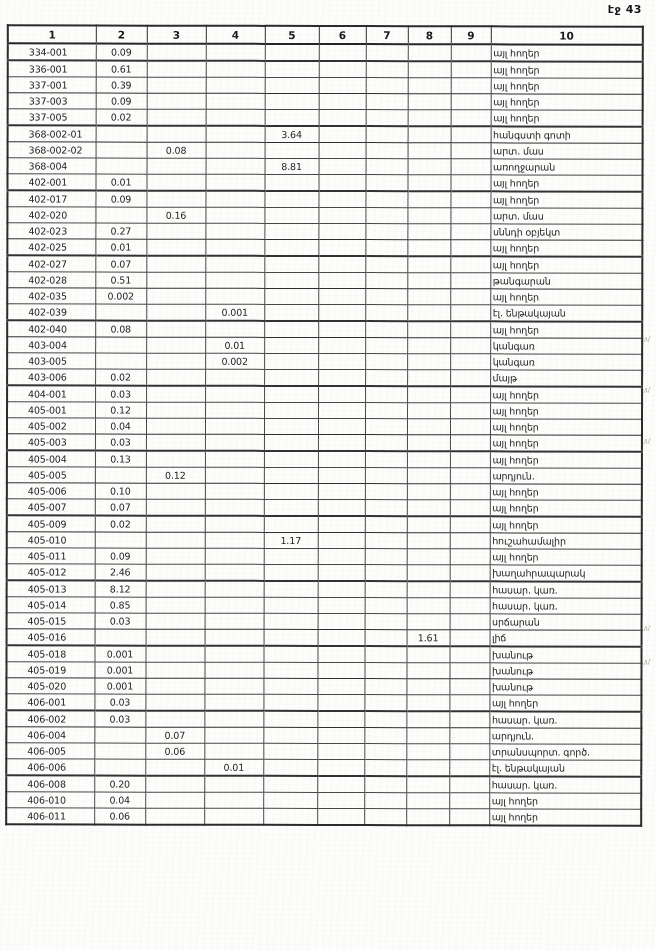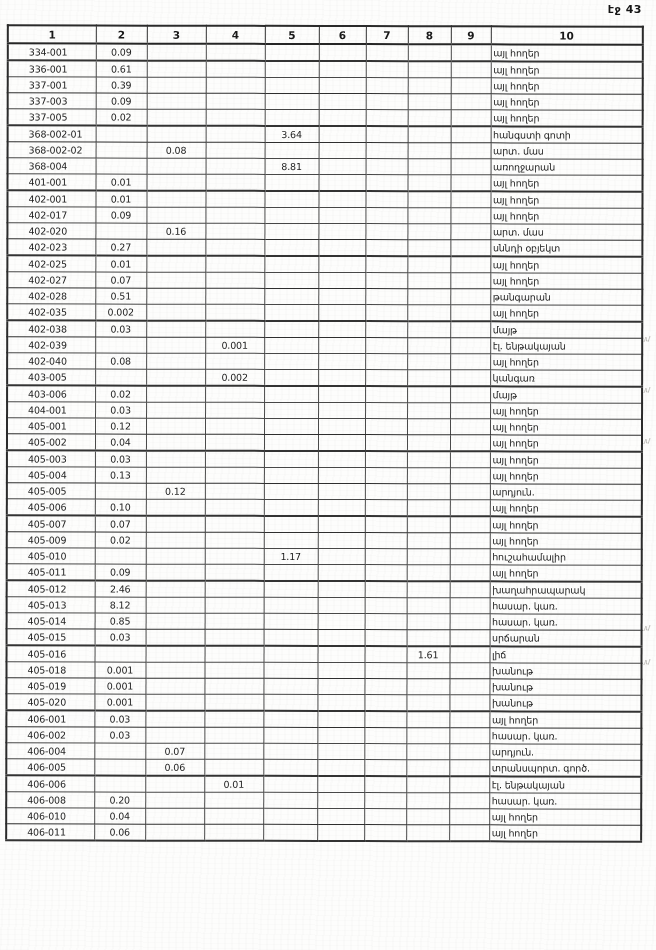--- a/index.html
+++ b/index.html
@@ -173,32 +173,20 @@
         <td class="mid"></td>
         <td class="mid"></td>
         <td class="mid">8.81</td>
         <td class="mid"></td>
         <td class="mid"></td>
         <td class="mid"></td>
         <td class="mid"></td>
         <td class="c9">առողջարան</td>
       </tr>
       <tr>
-        <td class="c0">401-001</td>
-        <td class="mid">0.01</td>
-        <td class="mid"></td>
-        <td class="mid"></td>
-        <td class="mid"></td>
-        <td class="mid"></td>
-        <td class="mid"></td>
-        <td class="mid"></td>
-        <td class="mid"></td>
-        <td class="c9">այլ հողեր</td>
-      </tr>
-      <tr>
         <td class="c0">402-001</td>
         <td class="mid">0.01</td>
         <td class="mid"></td>
         <td class="mid"></td>
         <td class="mid"></td>
         <td class="mid"></td>
         <td class="mid"></td>
         <td class="mid"></td>
         <td class="mid"></td>
         <td class="c9">այլ հողեր</td>
@@ -281,32 +269,20 @@
         <td class="mid"></td>
         <td class="mid"></td>
         <td class="mid"></td>
         <td class="mid"></td>
         <td class="mid"></td>
         <td class="mid"></td>
         <td class="mid"></td>
         <td class="c9">այլ հողեր</td>
       </tr>
       <tr>
-        <td class="c0">402-038</td>
-        <td class="mid">0.03</td>
-        <td class="mid"></td>
-        <td class="mid"></td>
-        <td class="mid"></td>
-        <td class="mid"></td>
-        <td class="mid"></td>
-        <td class="mid"></td>
-        <td class="mid"></td>
-        <td class="c9">մայթ</td>
-      </tr>
-      <tr>
         <td class="c0">402-039</td>
         <td class="mid"></td>
         <td class="mid"></td>
         <td class="mid">0.001</td>
         <td class="mid"></td>
         <td class="mid"></td>
         <td class="mid"></td>
         <td class="mid"></td>
         <td class="mid"></td>
         <td class="c9">էլ. ենթակայան</td>
@@ -315,20 +291,32 @@
         <td class="c0">402-040</td>
         <td class="mid">0.08</td>
         <td class="mid"></td>
         <td class="mid"></td>
         <td class="mid"></td>
         <td class="mid"></td>
         <td class="mid"></td>
         <td class="mid"></td>
         <td class="mid"></td>
         <td class="c9">այլ հողեր</td>
+      </tr>
+      <tr>
+        <td class="c0">403-004</td>
+        <td class="mid"></td>
+        <td class="mid"></td>
+        <td class="mid">0.01</td>
+        <td class="mid"></td>
+        <td class="mid"></td>
+        <td class="mid"></td>
+        <td class="mid"></td>
+        <td class="mid"></td>
+        <td class="c9">կանգառ</td>
       </tr>
       <tr>
         <td class="c0">403-005</td>
         <td class="mid"></td>
         <td class="mid"></td>
         <td class="mid">0.002</td>
         <td class="mid"></td>
         <td class="mid"></td>
         <td class="mid"></td>
         <td class="mid"></td>

